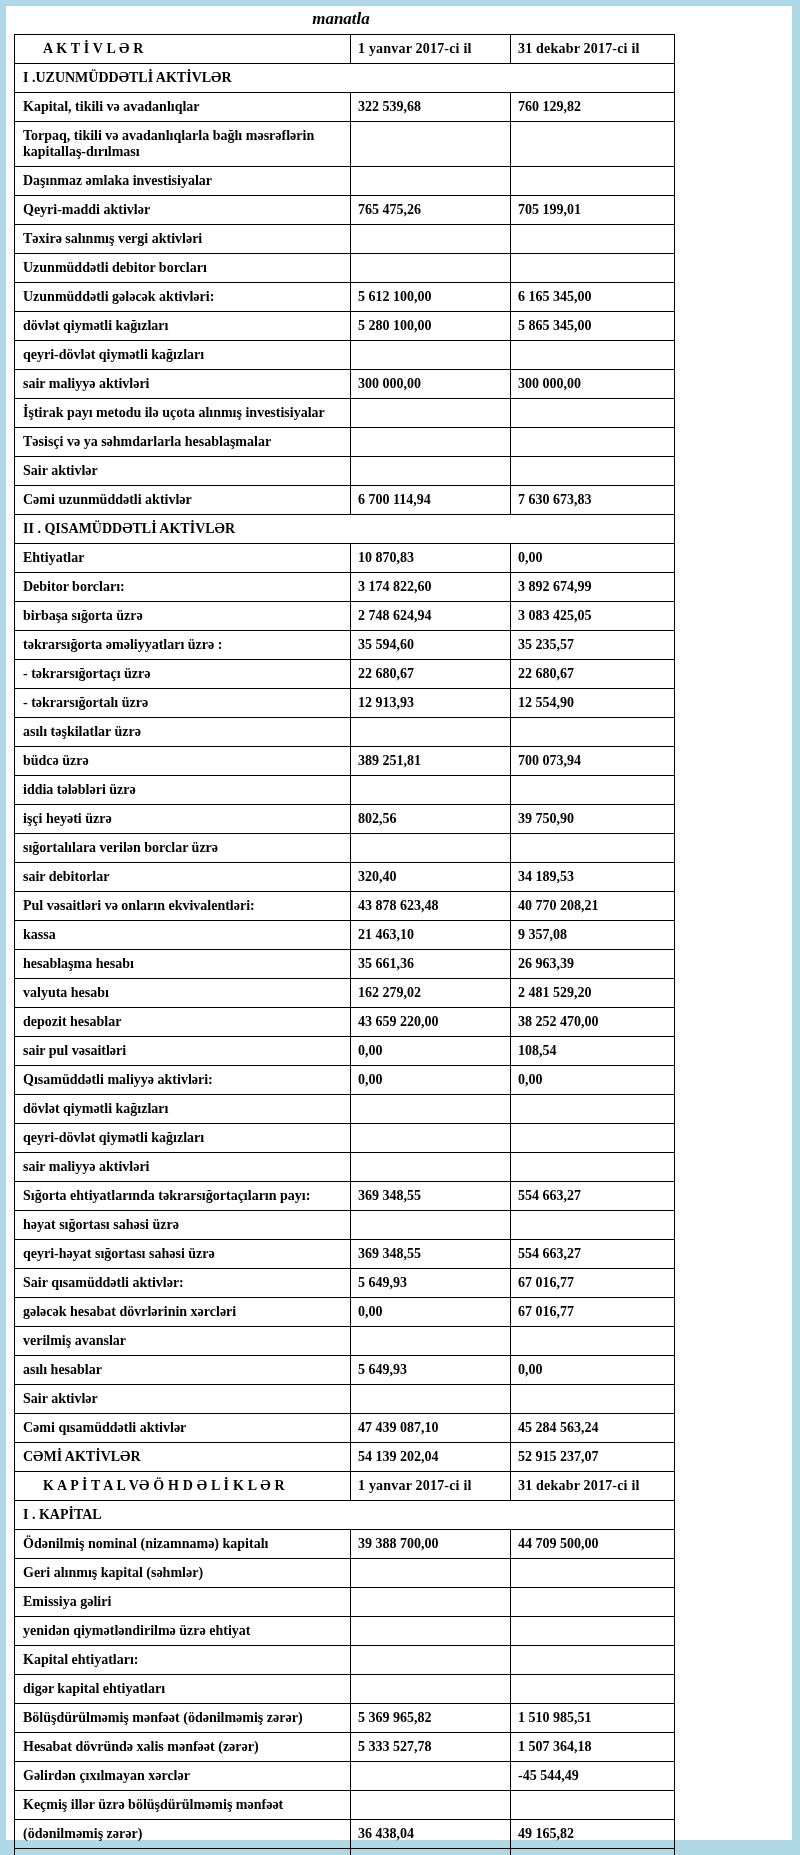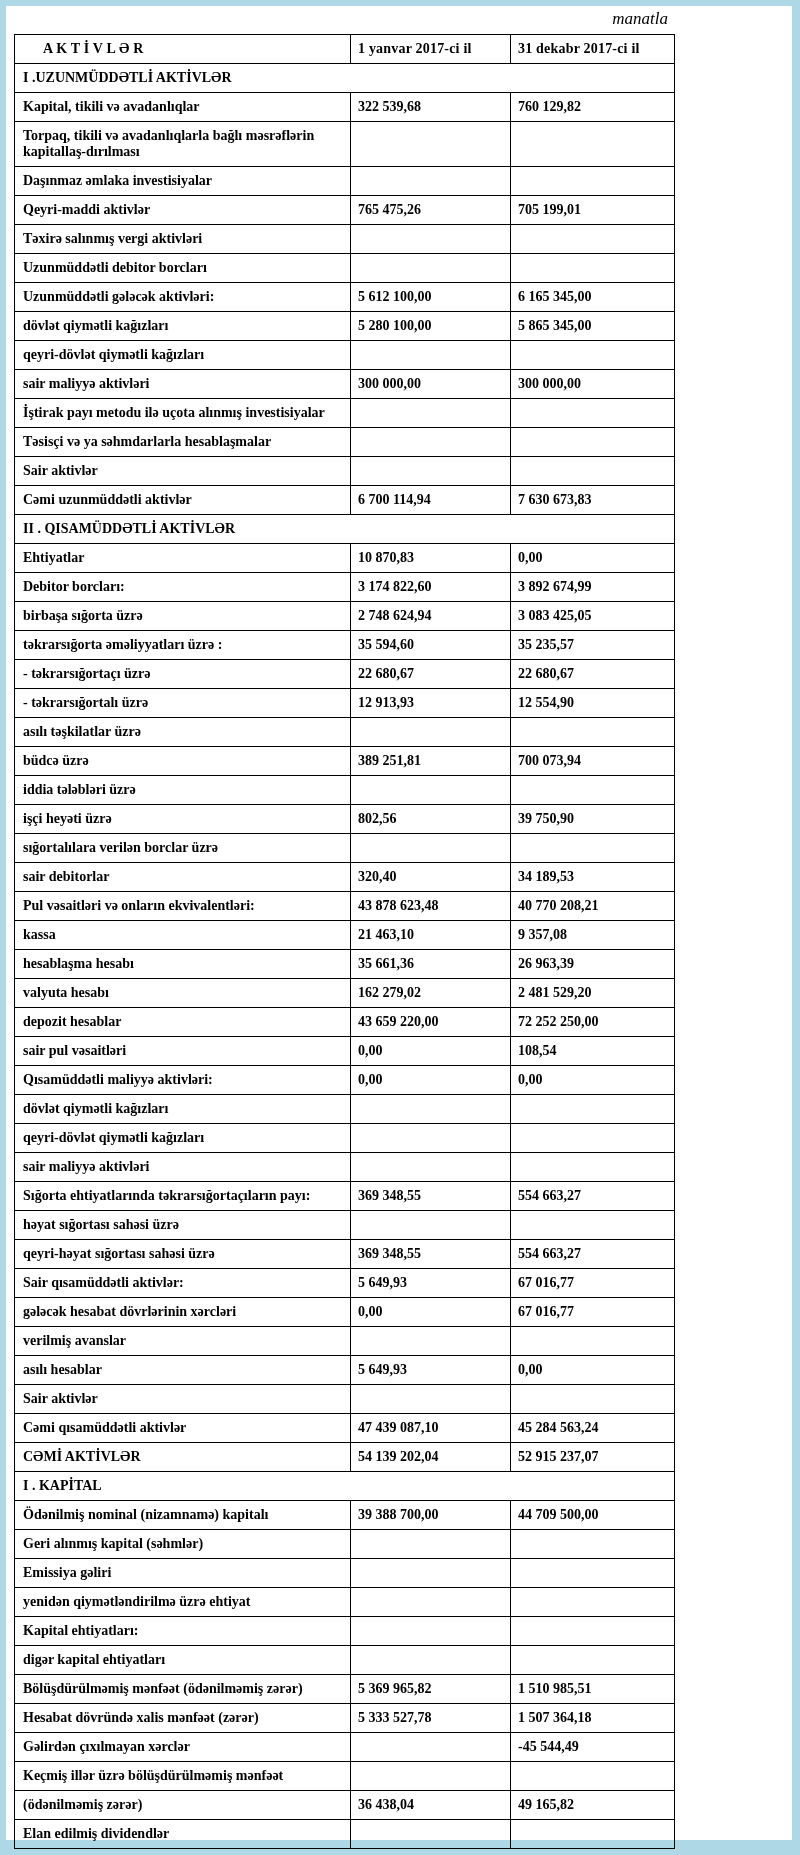--- a/index.html
+++ b/index.html
@@ -15,23 +15,23 @@
     width: 800px;
     height: 1855px;
     border-style: solid;
     border-color: #aed8e6;
     border-width: 6px 8px 15px 6px;
     padding: 2px 0 0 8px;
     background: #ffffff;
   }
   .unit-label {
     width: 660px;
-    text-align: right;
+    text-align: center;
     font-style: italic;
-    font-weight: 400;
+    font-weight: 700;
     font-size: 17px;
     padding: 1px 6px 5px 0;
   }
   table.balance {
     border-collapse: collapse;
     table-layout: fixed;
     width: 660px;
   }
   col.c-name { width: 336px; }
   col.c-v1   { width: 160px; }
@@ -220,21 +220,21 @@
           <td class="cell value-cell">26 963,39</td>
         </tr>
         <tr>
           <td class="cell name-cell">valyuta hesabı</td>
           <td class="cell value-cell">162 279,02</td>
           <td class="cell value-cell">2 481 529,20</td>
         </tr>
         <tr>
           <td class="cell name-cell">depozit hesablar</td>
           <td class="cell value-cell">43 659 220,00</td>
-          <td class="cell value-cell">72 252 250,00</td>
+          <td class="cell value-cell">38 252 470,00</td>
         </tr>
         <tr>
           <td class="cell name-cell">sair pul vəsaitləri</td>
           <td class="cell value-cell">0,00</td>
           <td class="cell value-cell">108,54</td>
         </tr>
         <tr>
           <td class="cell name-cell">Qısamüddətli maliyyə aktivləri:</td>
           <td class="cell value-cell">0,00</td>
           <td class="cell value-cell">0,00</td>
@@ -296,20 +296,25 @@
         </tr>
         <tr>
           <td class="cell name-cell">Cəmi qısamüddətli aktivlər</td>
           <td class="cell value-cell">47 439 087,10</td>
           <td class="cell value-cell">45 284 563,24</td>
         </tr>
         <tr>
           <td class="cell name-cell">CƏMİ AKTİVLƏR</td>
           <td class="cell value-cell">54 139 202,04</td>
           <td class="cell value-cell">52 915 237,07</td>
+        </tr>
+        <tr>
+          <td class="cell name-cell header-cell">K A P İ T A L   VƏ    Ö H D Ə L İ K L Ə R</td>
+          <td class="cell value-cell header-cell">1 yanvar 2017-ci il</td>
+          <td class="cell value-cell header-cell">31 dekabr 2017-ci il</td>
         </tr>
         <tr>
           <td colspan="3" class="cell section-cell">I . KAPİTAL</td>
         </tr>
         <tr>
           <td class="cell name-cell">Ödənilmiş nominal (nizamnamə) kapitalı</td>
           <td class="cell value-cell">39 388 700,00</td>
           <td class="cell value-cell">44 709 500,00</td>
         </tr>
         <tr>

